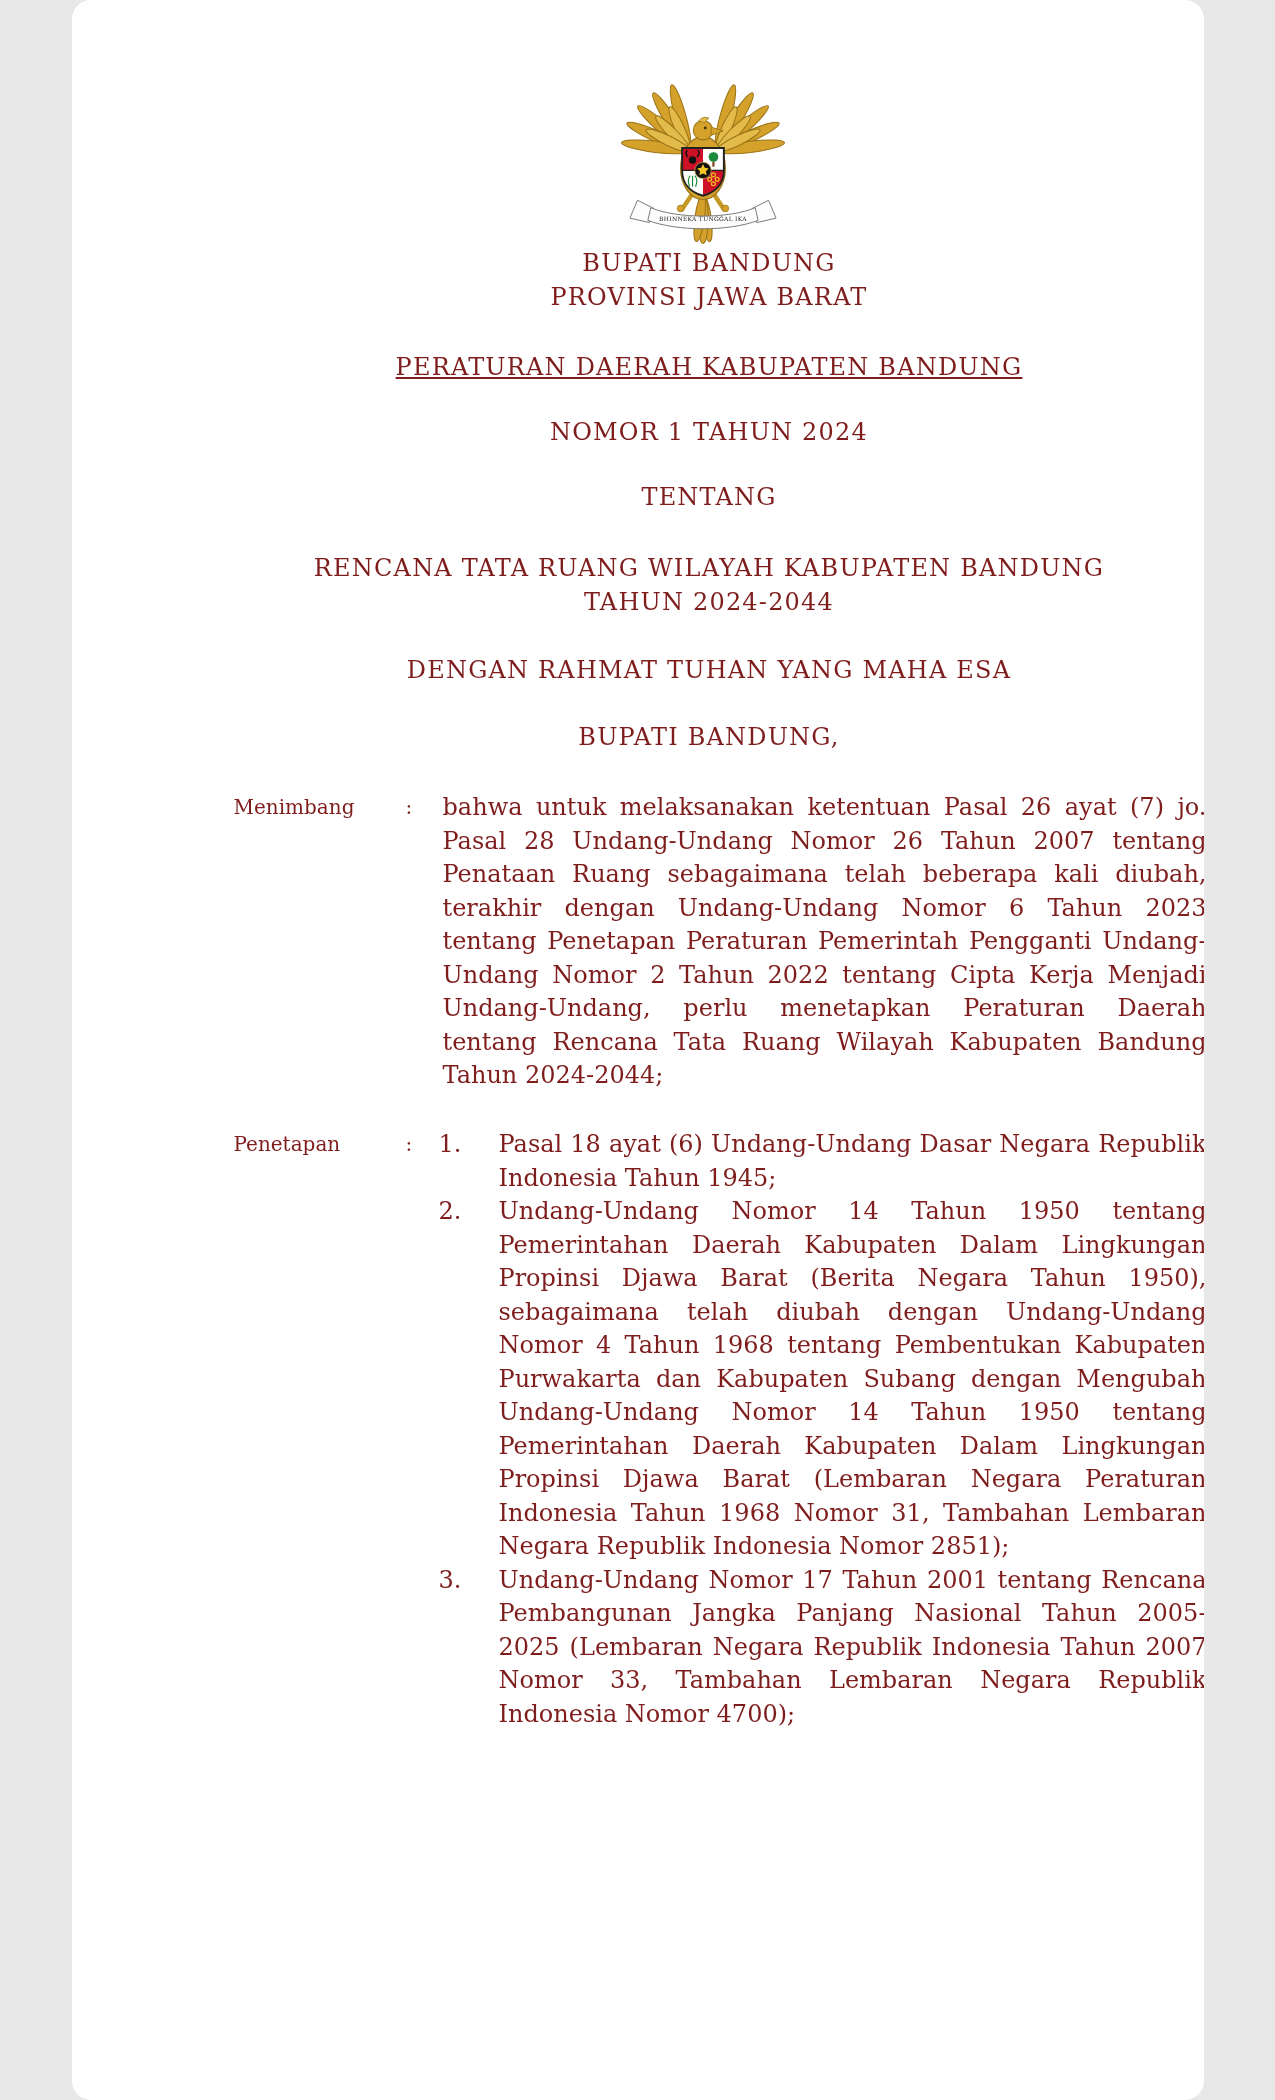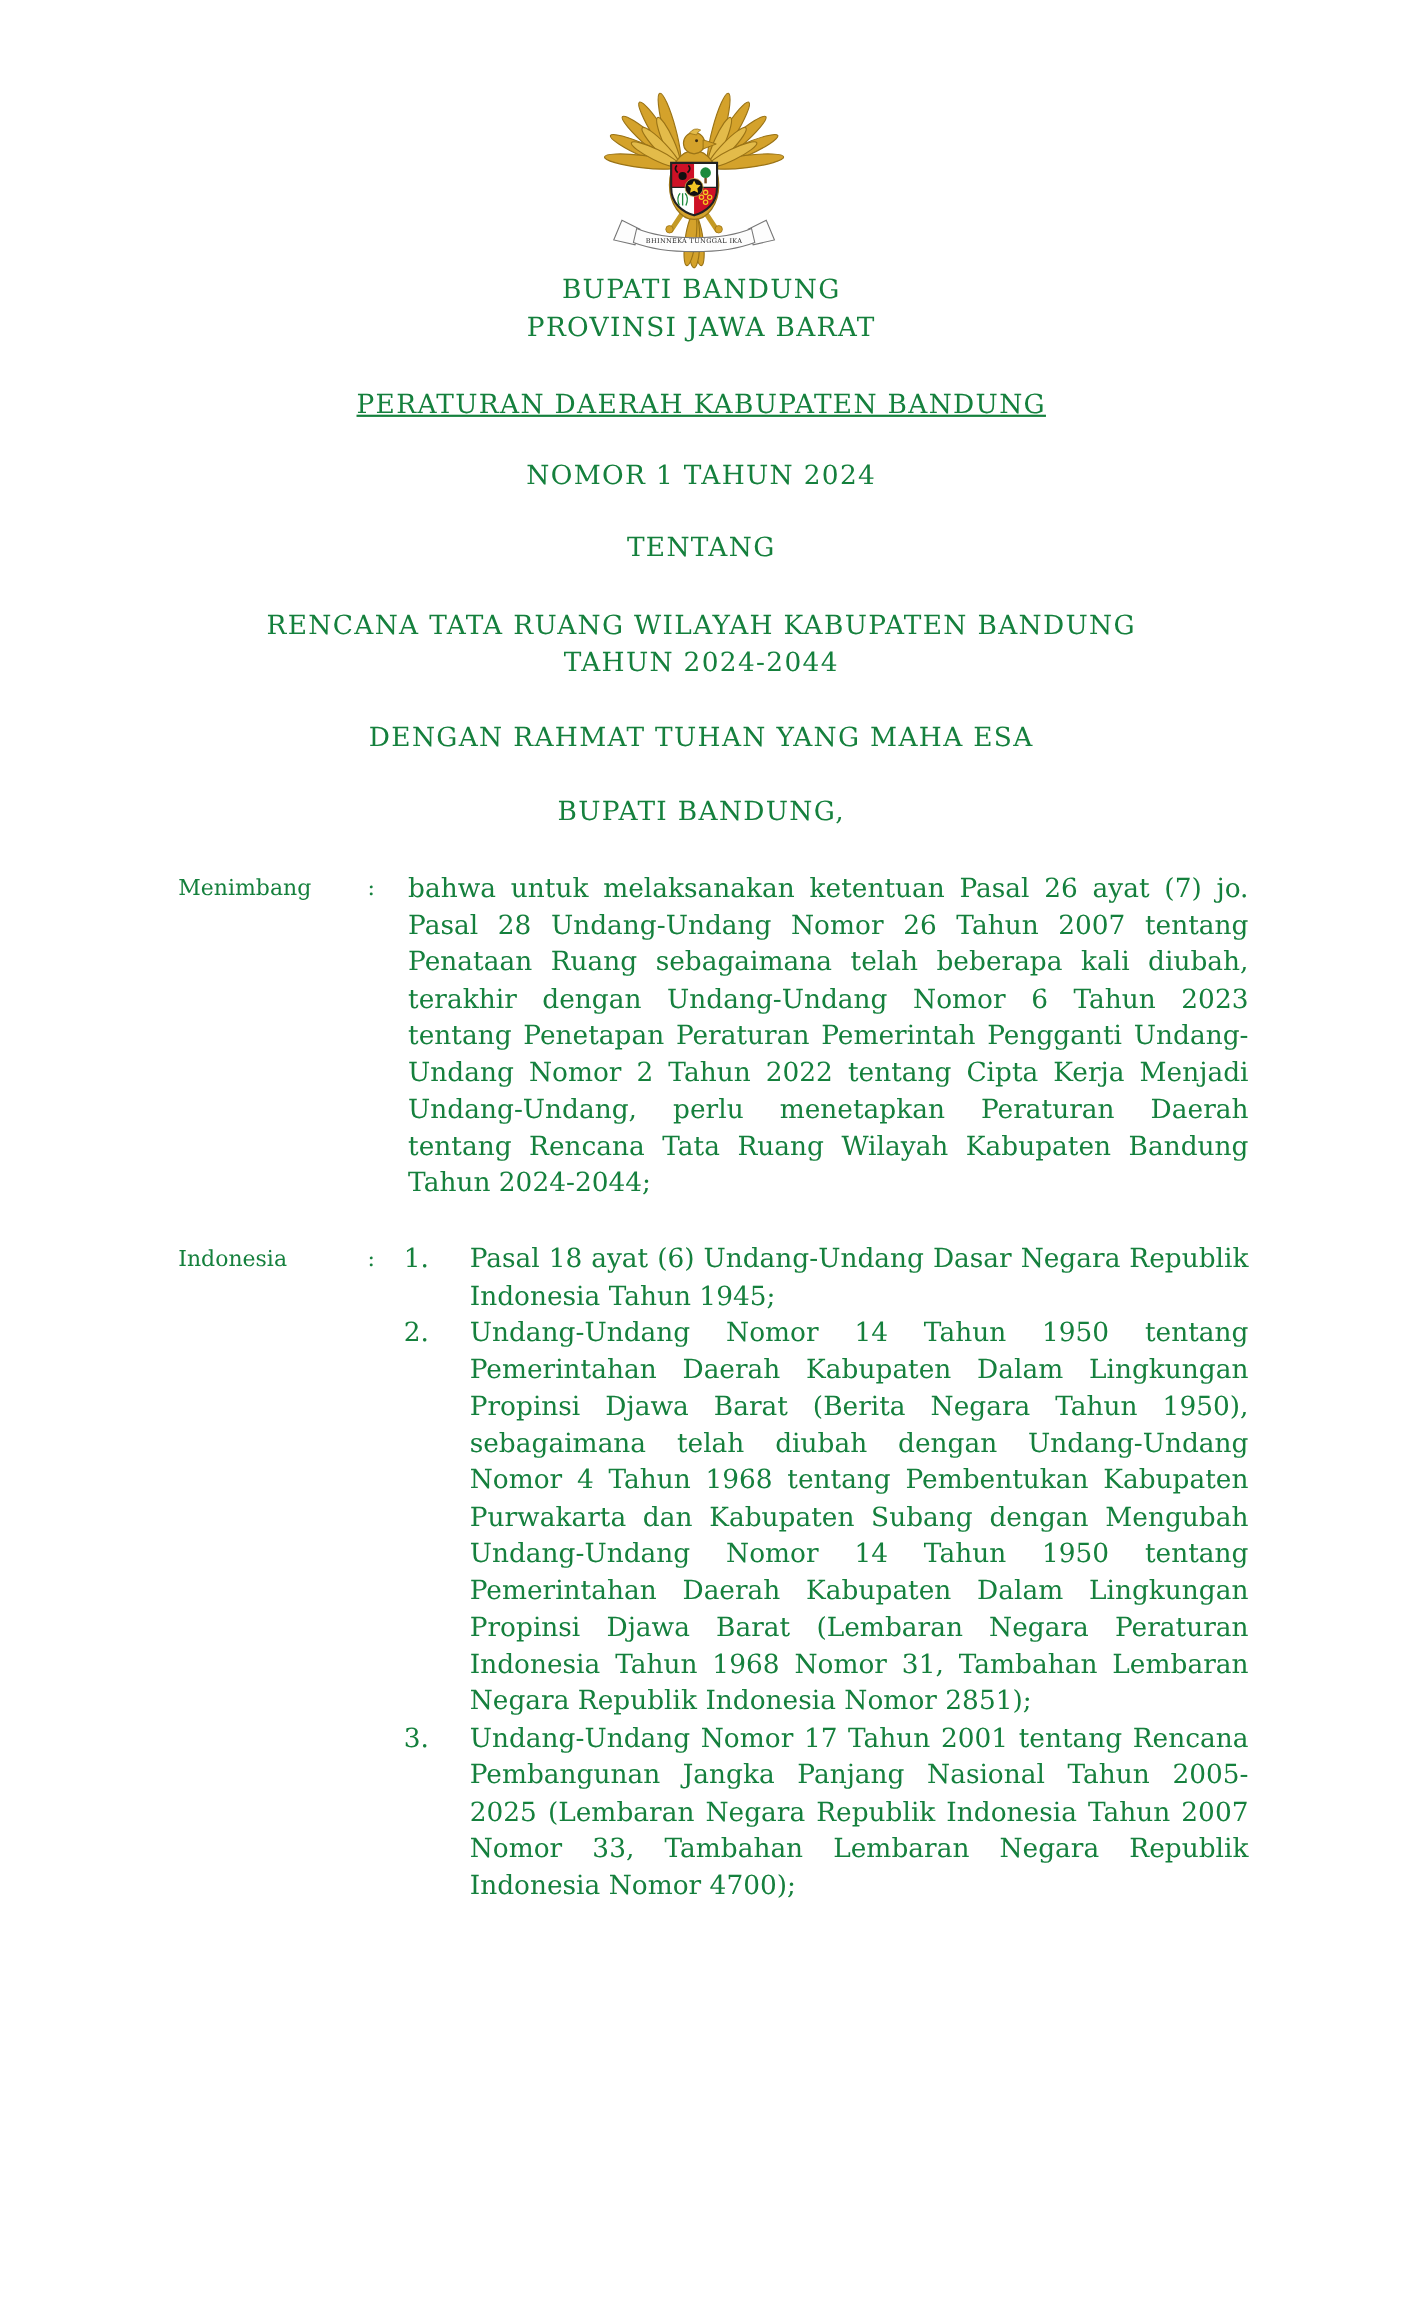--- a/index.html
+++ b/index.html
@@ -1,23 +1,24 @@
 <!DOCTYPE html>
 <html><head>
 <meta charset="utf-8">
 <style>
   html,body{margin:0;padding:0;background:#e8e8e8;}
   .page{
     position:relative;
-    width:1275px;height:2100px;
+    width:1132px;height:2100px;
     margin:0 auto;
     background:#ffffff;
     font-family:"DejaVu Serif","Liberation Serif",serif;
-    color:#15803d;
+    color:#7f1d1d;
     overflow:hidden;
+    border-radius:19px;
   }
   .abs{position:absolute;}
   .center{left:0;width:1275px;text-align:center;}
   .caps{font-size:24px;line-height:34px;letter-spacing:1.2px;}
   .body-text{font-size:24px;line-height:33.5px;}
   .ln{line-height:33.5px;}
   .just{text-align:justify;text-align-last:justify;-moz-text-align-last:justify;text-justify:inter-word;}
   .label-col{font-size:20px;line-height:33.5px;}
   .item{display:flex;}
   .num{flex:0 0 60px;width:60px;line-height:33.5px;}
@@ -149,21 +150,21 @@
     <div class="ln just">Pasal 28 Undang-Undang Nomor 26 Tahun 2007 tentang</div>
     <div class="ln just">Penataan Ruang sebagaimana telah beberapa kali diubah,</div>
     <div class="ln just">terakhir dengan Undang-Undang Nomor 6 Tahun 2023</div>
     <div class="ln just">tentang Penetapan Peraturan Pemerintah Pengganti Undang-</div>
     <div class="ln just">Undang Nomor 2 Tahun 2022 tentang Cipta Kerja Menjadi</div>
     <div class="ln just">Undang-Undang, perlu menetapkan Peraturan Daerah</div>
     <div class="ln just">tentang Rencana Tata Ruang Wilayah Kabupaten Bandung</div>
     <div class="ln">Tahun 2024-2044;</div>
   </div>
 
-  <div class="abs label-col" style="top:1128px;left:162px;">Indonesia</div>
+  <div class="abs label-col" style="top:1128px;left:162px;">Penetapan</div>
   <div class="abs label-col" style="top:1128px;left:334px;">:</div>
   <div class="abs body-text" style="top:1128px;left:367px;width:768px;">
 
     <div class="item">
       <div class="num">1.</div>
       <div class="itxt">
         <div class="ln just">Pasal 18 ayat (6) Undang-Undang Dasar Negara Republik</div>
         <div class="ln">Indonesia Tahun 1945;</div>
       </div>
     </div>

